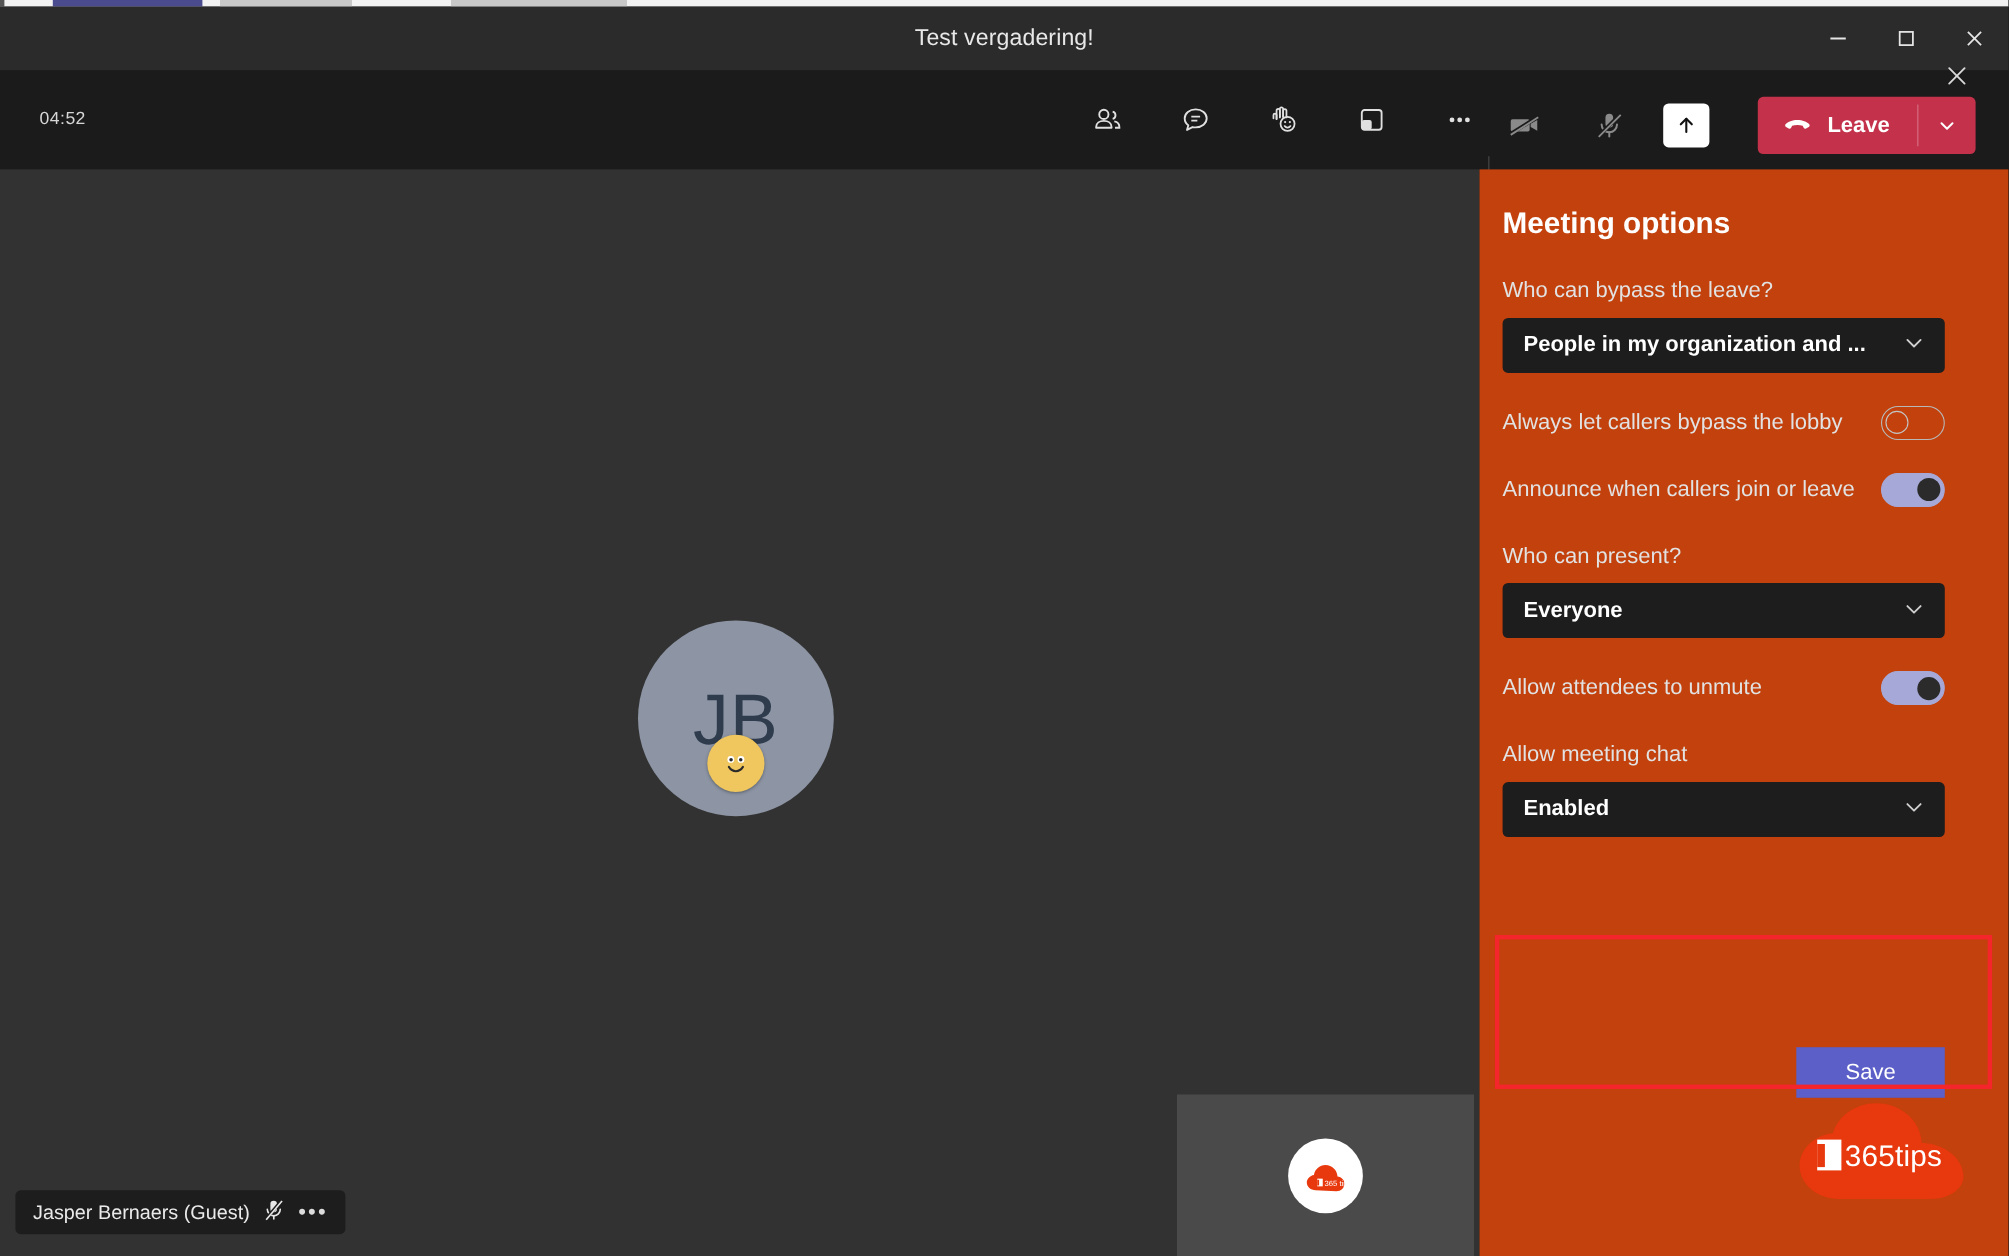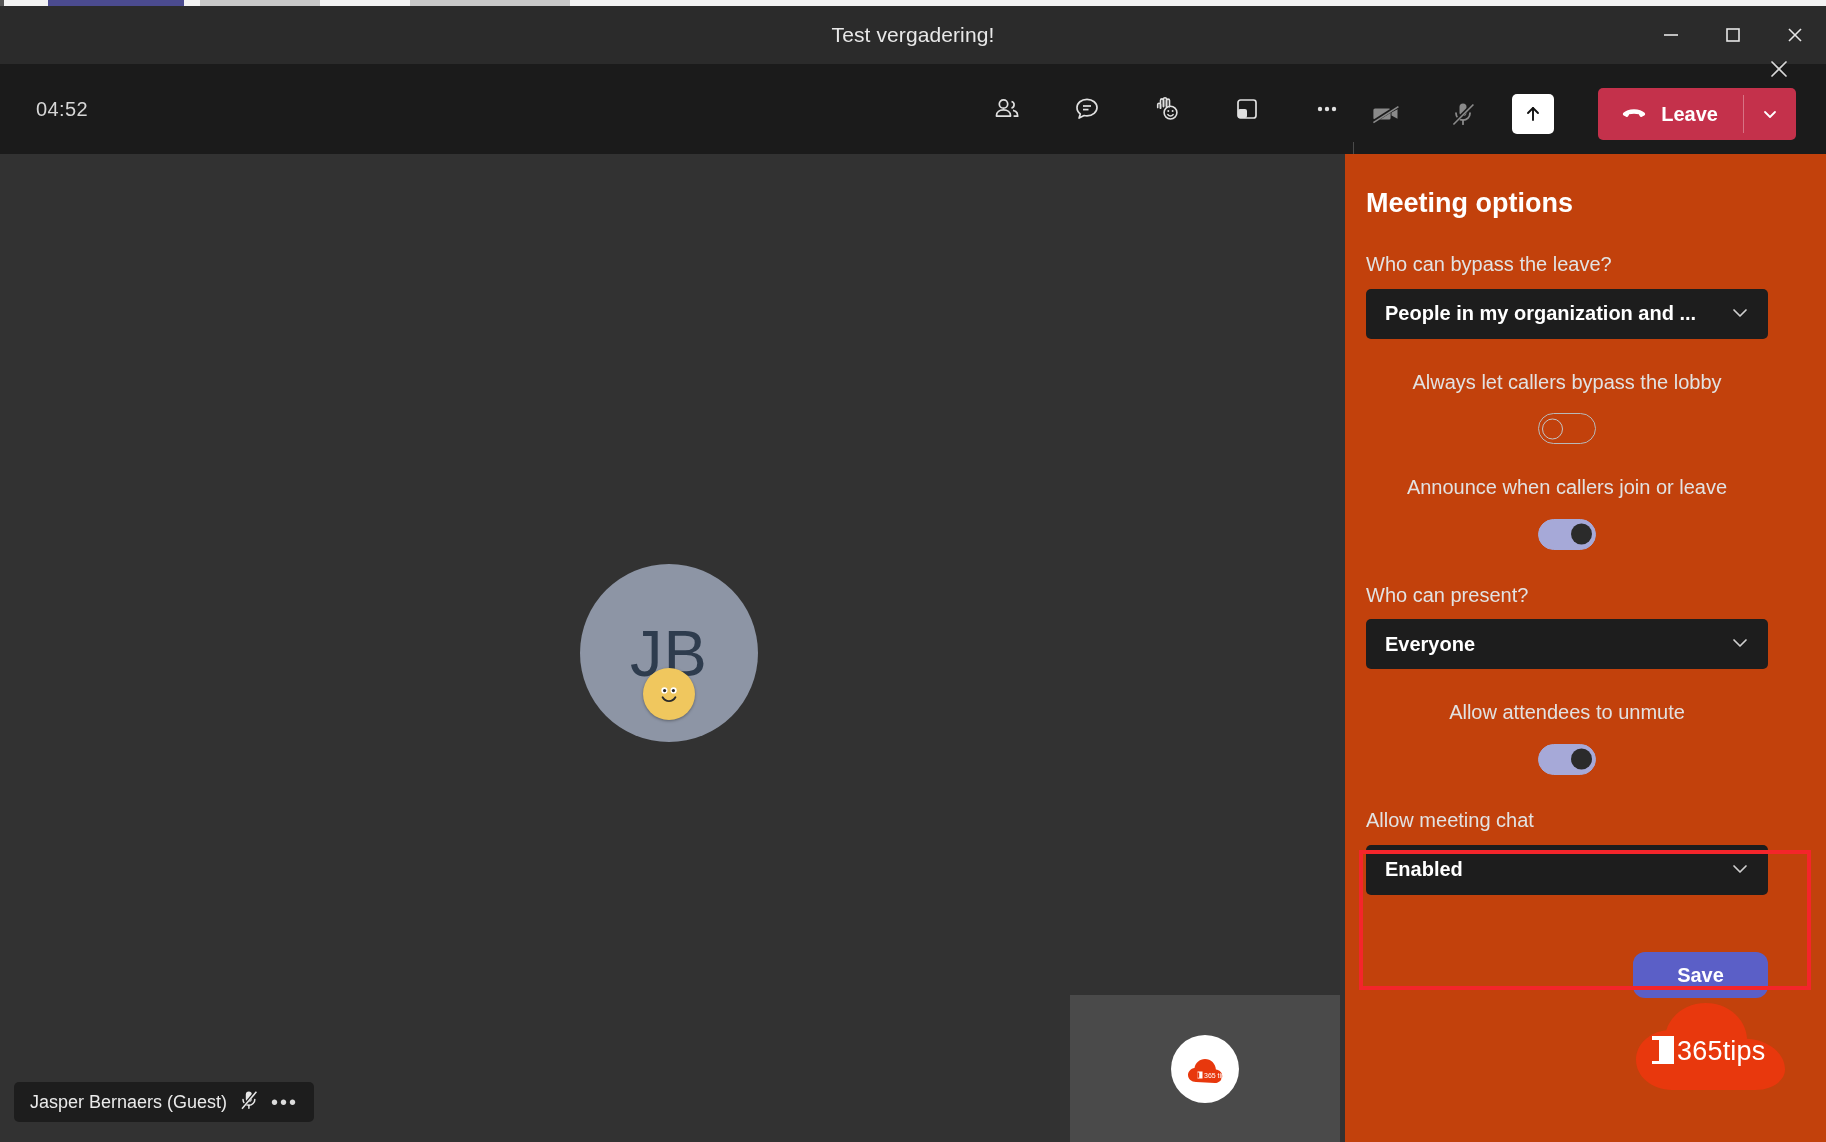--- a/index.html
+++ b/index.html
@@ -46,21 +46,21 @@
   }
   .win-btn svg { display: block; }
 
   
   .toolbar {
     position: absolute; left: 0; top: 64px; width: 1826px; height: 90px;
     background: #1b1b1b;
     display: flex; align-items: center;
   }
   .timer {
-    color: #d6d6d6; font-size: 20px; margin-left: 36px; letter-spacing: .4px;
+    color: #d6d6d6; font-size: 16px; margin-left: 36px; letter-spacing: .4px;
   }
   .toolbar-center {
     position: absolute; left: 980px; top: 0; height: 90px;
     display: flex; align-items: center; gap: 26px;
   }
   .tb-icon {
     width: 54px; height: 50px;
     display: flex; align-items: center; justify-content: center;
     color: #e0e0e0; border-radius: 5px;
   }
@@ -160,21 +160,21 @@
     margin-top: 11px; height: 50px;
     background: #1d1d1d; border-radius: 5px;
     display: flex; align-items: center; justify-content: space-between;
     padding: 0 17px 0 19px;
   }
   .select .sel-val { color: #ffffff; font-size: 20px; font-weight: bold; }
   .select .caret { color: #cfcfcf; }
 
   .toggle-row {
     display: flex; align-items: center; justify-content: space-between;
-    gap: 18px; margin-top: 30px; flex-direction: column;
+    gap: 18px; margin-top: 30px;
   }
   .toggle-row .t-label { color: #e2e2e2; font-size: 20px; line-height: 1.33; flex: 1; }
 
   .switch {
     width: 58px; height: 31px; border-radius: 16px; position: relative;
     flex: none;
   }
   .switch.off { background: transparent; border: 1.6px solid #b8b8b8; }
   .switch.on  { background: #a6a9d8; border: 1.6px solid #a6a9d8; }
   .knob { position: absolute; top: 50%; transform: translateY(-50%); width: 21px; height: 21px; border-radius: 50%; }
@@ -185,23 +185,23 @@
   .highlight {
     position: absolute; left: 1359px; top: 850px;
     width: 452px; height: 140px;
     border: 4px solid #f4252b;
     pointer-events: none;
   }
 
   .save-btn {
     position: absolute; right: 58px; top: 952px;
     width: 135px; height: 46px;
-    background: #5b5fc7; border-radius: 12px;
-    display: flex; align-items: center; justify-content: center;
-    color: #ffffff; font-size: 20px; font-weight: bold;
+    background: #5b5fc7; border-radius: 0;
+    display: flex; align-items: center; justify-content: center;
+    color: #ffffff; font-size: 20px; font-weight: normal;
   }
 
   
   .cloud-wm {
     position: absolute; left: 1630px; top: 1000px;
     width: 170px; height: 96px;
   }
   .cloud-wm .wm-text {
     position: absolute; left: 47px; top: 36px;
     color: #fff; font-size: 27px; font-weight: 300; letter-spacing: .2px;

